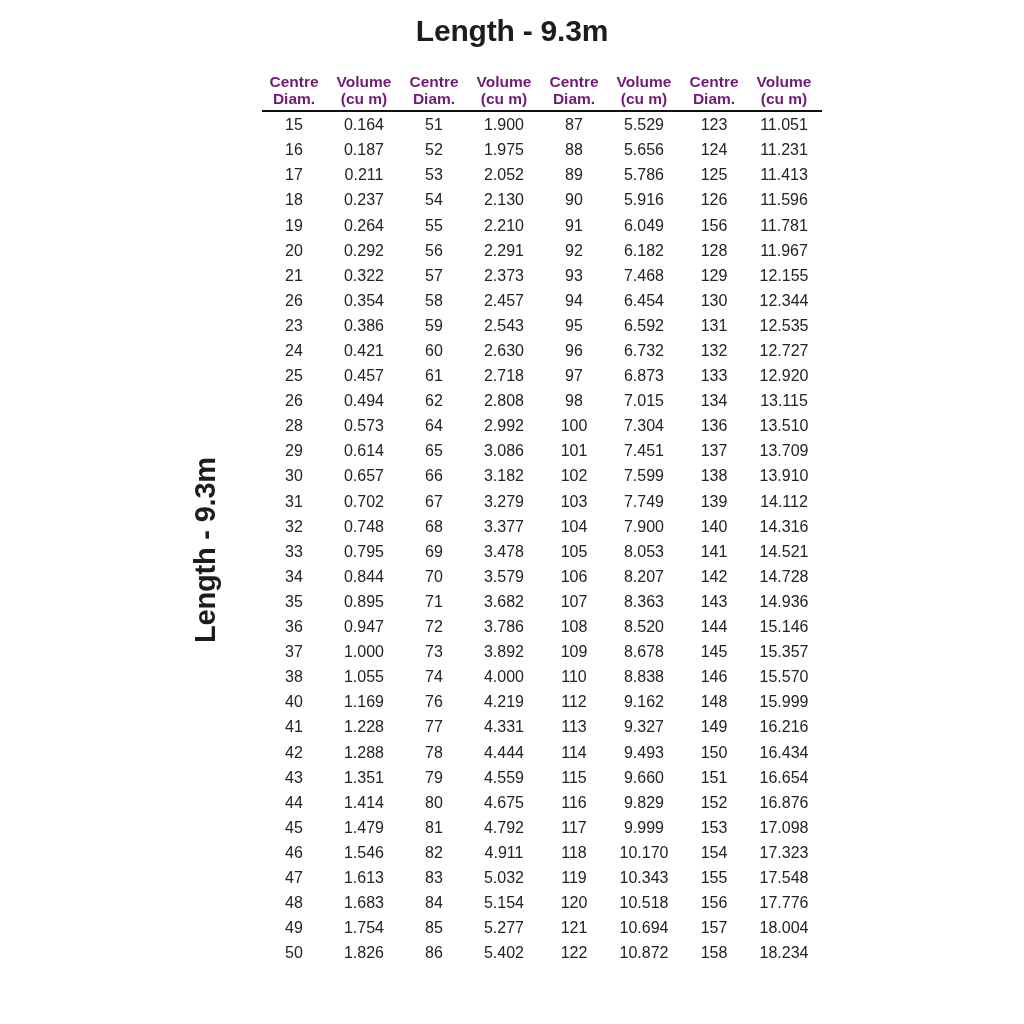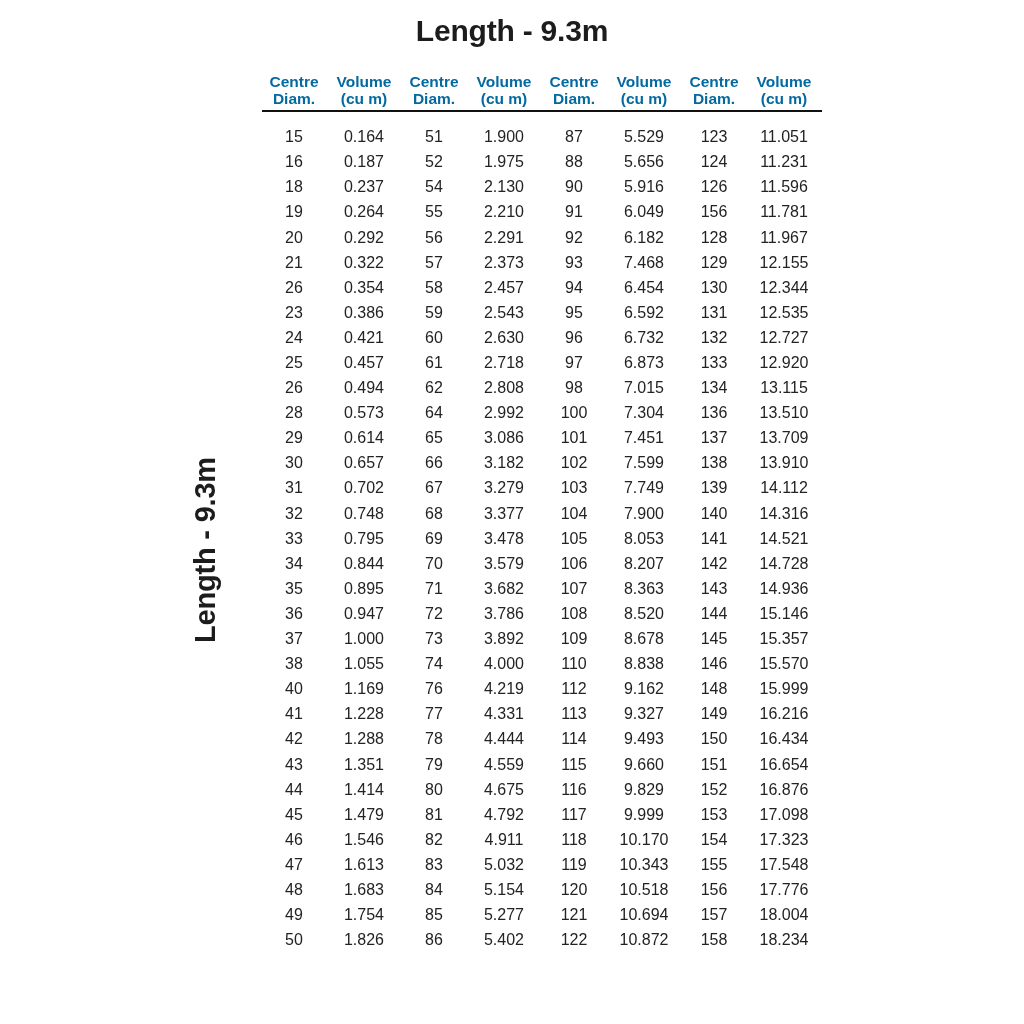--- a/index.html
+++ b/index.html
@@ -57,37 +57,37 @@
   table.volume-table col.c-diam  { width: 64px; }
   table.volume-table col.c-vol   { width: 76px; }
 
   table.volume-table thead th {
     font-size: 15.5px;
     font-weight: bold;
     line-height: 1.07;
     text-align: center;
     padding: 0 0 3px 0;
     vertical-align: bottom;
-    color: #0369a1;
+    color: #701a75;
     border-bottom: 2.5px solid #111111;
     white-space: pre-line;
   }
 
   table.volume-table tbody td {
     font-size: 16px;
     font-weight: normal;
     text-align: center;
     height: 25.1px;
     line-height: 25.1px;
     padding: 0;
     color: #232323;
   }
 
   table.volume-table tbody tr:first-child td {
-    padding-top: 12px;
+    padding-top: 0;
   }
 </style>
 </head>
 <body>
 
 <div id="page-title">Length - 9.3m</div>
 
 <div id="vertical-label">Length - 9.3m</div>
 
 <div id="volume-table-wrap">
@@ -137,20 +137,30 @@
           <td>16</td>
           <td>0.187</td>
           <td>52</td>
           <td>1.975</td>
           <td>88</td>
           <td>5.656</td>
           <td>124</td>
           <td>11.231</td>
         </tr>
         <tr>
+          <td>17</td>
+          <td>0.211</td>
+          <td>53</td>
+          <td>2.052</td>
+          <td>89</td>
+          <td>5.786</td>
+          <td>125</td>
+          <td>11.413</td>
+        </tr>
+        <tr>
           <td>18</td>
           <td>0.237</td>
           <td>54</td>
           <td>2.130</td>
           <td>90</td>
           <td>5.916</td>
           <td>126</td>
           <td>11.596</td>
         </tr>
         <tr>

